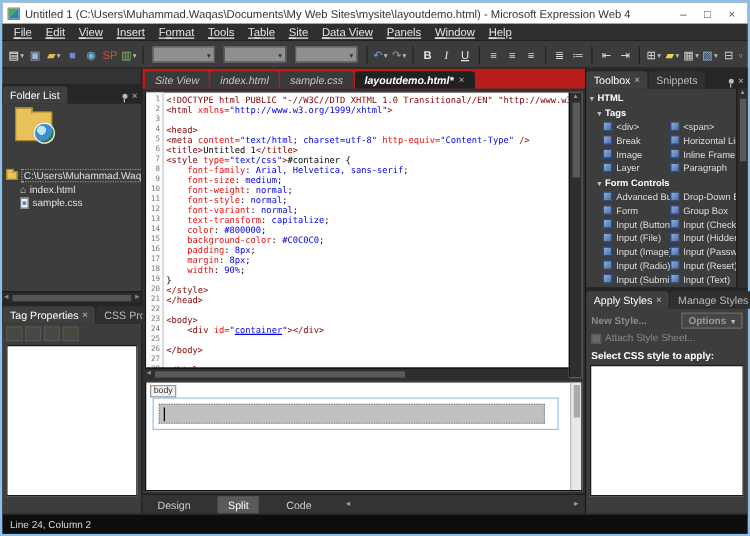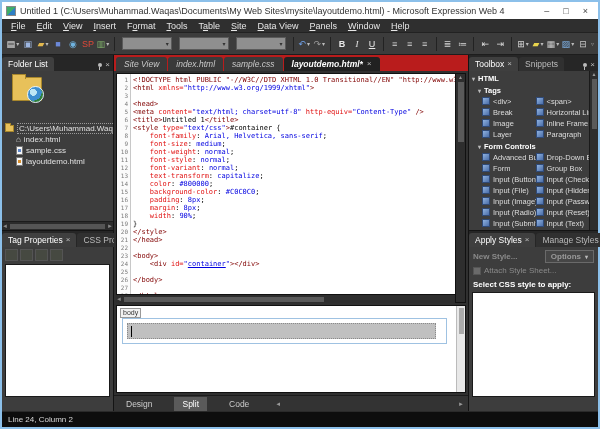--- a/index.html
+++ b/index.html
@@ -13,21 +13,21 @@
     font-size:9px; padding:0 4px; flex:0 0 auto; }
   .appicon { width:10px; height:10px; margin-right:4px;
     background:linear-gradient(135deg,#3fae6a 0 50%,#2d7fc4 50% 100%); border:1px solid #888; }
   .title-text { flex:1; white-space:nowrap; overflow:hidden; }
   .winctl { display:flex; gap:14px; padding-right:6px; color:#444; }
   .winctl span { cursor:default; font-size:9px; line-height:10px; }
 
   
   .menubar { height:14px; background:#2f2f2f; color:#e6e6e6; display:flex; align-items:center;
     font-size:9px; padding-left:4px; gap:1px; border-bottom:1px solid #222; flex:0 0 auto; }
-  .menu-item { padding:1px 5px; white-space:nowrap; }
+  .menu-item { padding:1px 5px; white-space:nowrap;text-decoration:underline; }
   .menu-item u { text-decoration:underline; }
 
   
   .toolbar { height:22px; background:#3c3c3c; display:flex; align-items:center; padding:0 4px;
     gap:1px; border-bottom:1px solid #1d1d1d; flex:0 0 auto; }
   .tb-btn { height:16px; min-width:14px; display:flex; align-items:center; justify-content:center;
     font-size:9px; color:#ddd; padding:0 1px; }
   .tb-btn .g { font-size:9px; line-height:14px; }
   .tb-caret { font-size:6px; color:#bbb; margin-left:1px; }
   .tb-sep { width:1px; height:14px; background:#222; margin:0 3px; }
@@ -48,21 +48,21 @@
   .ptab { padding:2px 6px 2px 6px; background:#303030; border-radius:3px 3px 0 0; margin-right:1px;
     white-space:nowrap; display:flex; gap:3px; align-items:center; }
   .ptab.active { background:#3f3f3f; color:#fff; }
   .phead-icons { margin-left:auto; display:flex; align-items:center; gap:3px; padding:0 3px 2px 0; }
   .pin { width:4px; height:4px; background:#bbb; border-radius:50%; position:relative; }
   .pin::after { content:""; position:absolute; left:1px; top:4px; width:1px; height:3px; background:#bbb; }
   .x { color:#bbb; font-size:8px; line-height:8px; }
 
   
   .folder-list { height:176px; background:#3d3d3d; display:flex; flex-direction:column;
-    border-bottom:1px solid #141414; }
+    border-bottom:1px solid #141414;margin-top:12px; }
   .fl-body { flex:1; position:relative; overflow:hidden; font-size:8px; color:#e0e0e0; }
   .site-icon { position:absolute; left:10px; top:6px; width:30px; height:24px;
     background:#e8c15a; border-radius:1px; border:1px solid #a8872c; }
   .site-icon::before { content:""; position:absolute; left:-1px; top:-4px; width:12px; height:4px;
     background:#e8c15a; border:1px solid #a8872c; border-bottom:none; }
   .site-icon::after { content:""; position:absolute; right:-3px; bottom:-3px; width:15px; height:15px;
     border-radius:50%; background:radial-gradient(circle at 35% 35%, #bfe6f5 0 25%, #3e8ed0 26% 60%, #2f7f3e 61% 100%);
     border:1px solid #e8f4fb; }
   .tree { position:absolute; left:0; top:52px; right:0; }
   .tree-row { display:flex; align-items:center; gap:3px; height:11px; padding-left:3px;
@@ -331,24 +331,20 @@
                 <span class="ico-folder"></span>
                 <span class="tree-root-label">C:\Users\Muhammad.Waqas\Documents\M</span>
               </div>
               <div class="tree-row child">
                 <span class="ico-home">⌂</span>
                 <span>index.html</span>
               </div>
               <div class="tree-row child">
                 <span class="ico-file css"></span>
                 <span>sample.css</span>
-              </div>
-              <div class="tree-row child">
-                <span class="ico-file html"></span>
-                <span>layoutdemo.html</span>
               </div>
             </div>
         </div>
         <div class="fl-hscroll">
           <span>◄</span>
           <div class="thumb"></div>
           <span>►</span>
         </div>
       </div>
 

